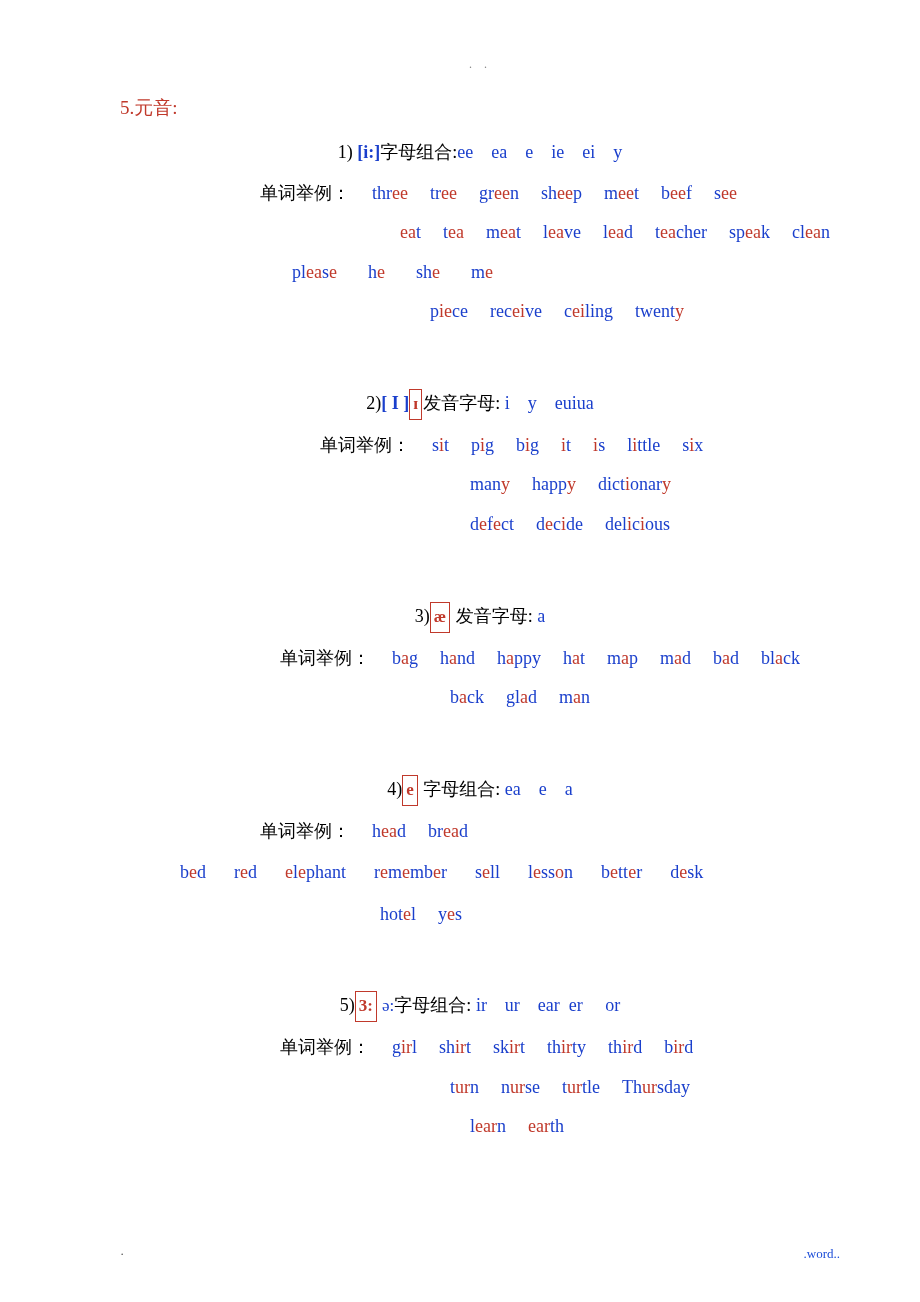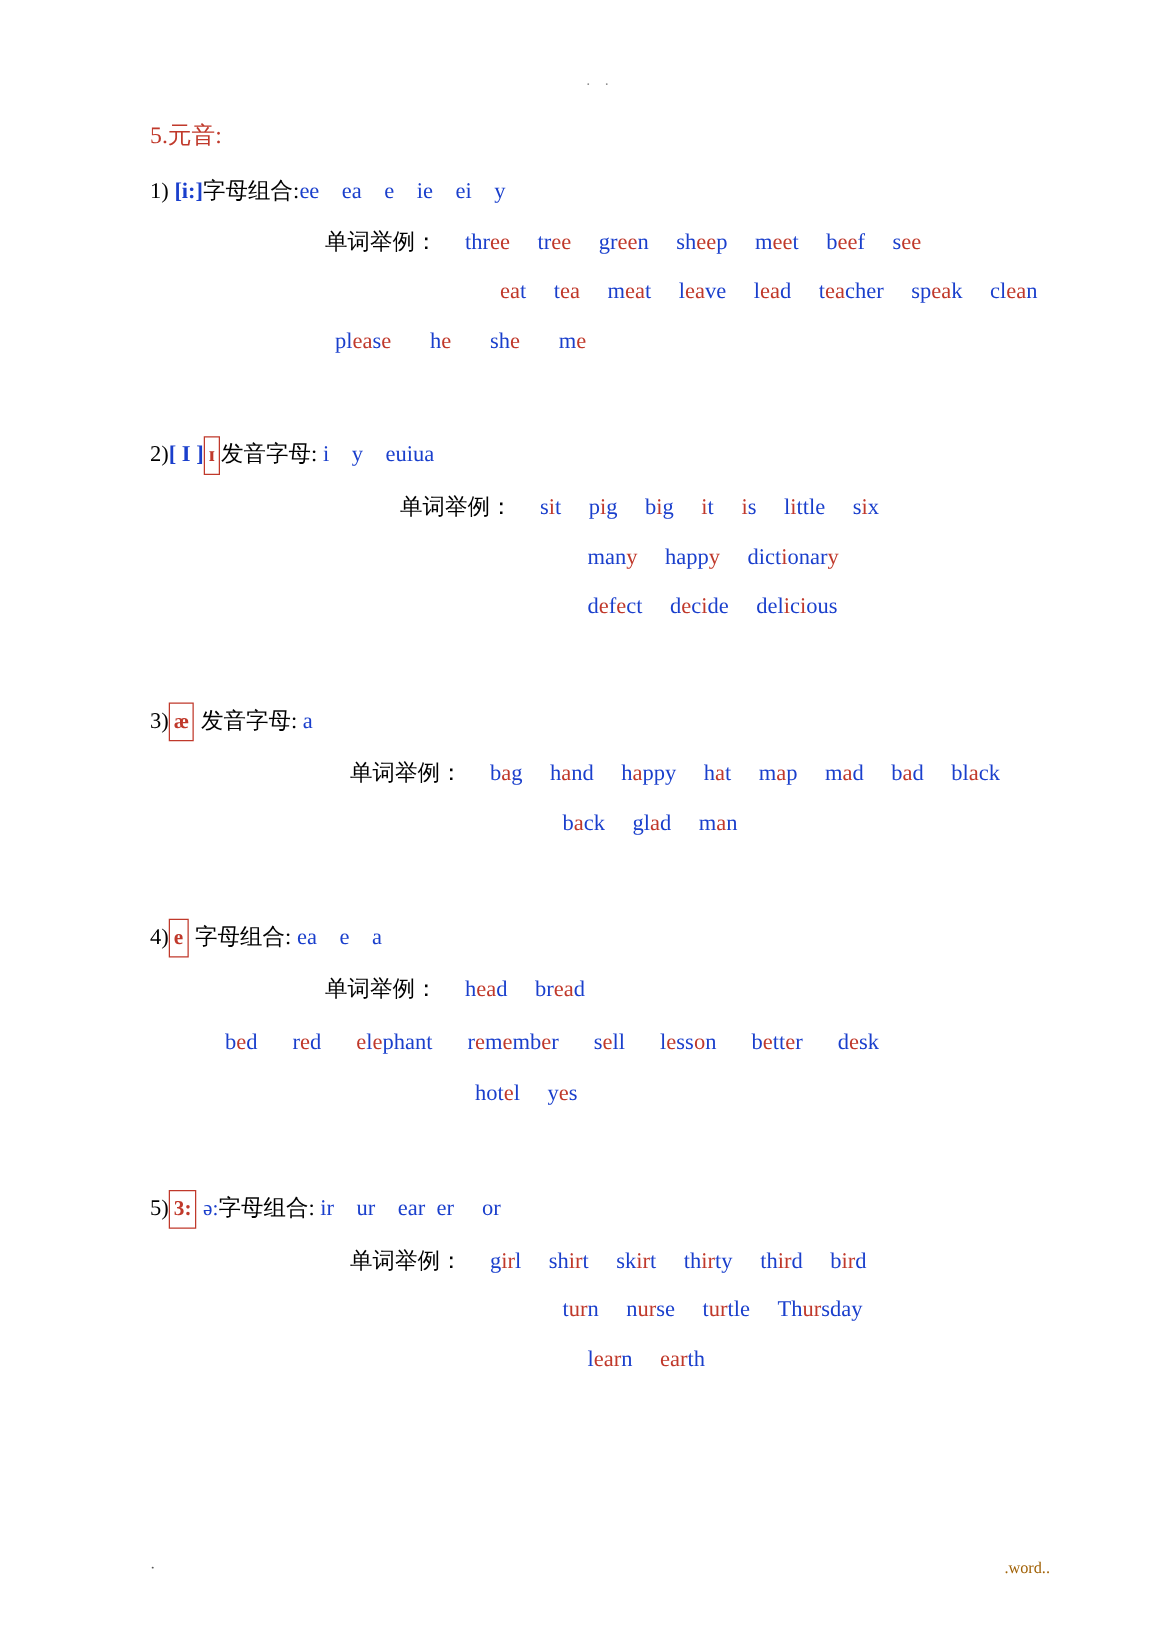--- a/index.html
+++ b/index.html
@@ -54,23 +54,23 @@
       bottom: 40px;
       left: 120px;
       font-size: 13px;
       color: #555;
     }
     .footer-right {
       position: absolute;
       bottom: 40px;
       right: 80px;
       font-size: 13px;
-      color: #a16207;
-    }
-    .section-gap { margin-bottom: 56px; }
+      color: #1d4ed8;
+    }
+    .section-gap { margin-bottom: 56px; text-align: center; }
     .phonetic-box {
       display: inline-block;
       border: 1.5px solid #c0392b;
       padding: 0 3px;
       font-size: 17px;
       color: #c0392b;
       font-weight: bold;
       margin-right: 1px;
     }
     .sub-label {
@@ -107,25 +107,31 @@
     <div class="word-row" style="margin-left:220px;">
       <span class="w"><span class="red">ea</span>t</span>
       <span class="w">t<span class="red">ea</span></span>
       <span class="w">m<span class="red">ea</span>t</span>
       <span class="w">l<span class="red">ea</span>ve</span>
       <span class="w">l<span class="red">ea</span>d</span>
       <span class="w">t<span class="red">ea</span>cher</span>
       <span class="w">sp<span class="red">ea</span>k</span>
       <span class="w">cl<span class="red">ea</span>n</span>
     </div>
-    <div class="word-row" style="margin-left:88px;gap:31px;">
+    <div class="word-row" style="margin-left:112px;gap:31px;">
       <span class="w">pl<span class="red">ea</span>s<span class="red">e</span></span>
       <span class="w">h<span class="red">e</span></span>
       <span class="w">sh<span class="red">e</span></span>
       <span class="w">m<span class="red">e</span></span>
+    </div>
+    <div class="word-row" style="margin-left:250px;">
+      <span class="w">p<span class="red">ie</span>ce</span>
+      <span class="w">rec<span class="red">ei</span>ve</span>
+      <span class="w">c<span class="red">ei</span>ling</span>
+      <span class="w">twent<span class="red">y</span></span>
     </div>
   </div>
 </div>
 
 <div class="section section-gap" style="margin-top:10px;">
   <div class="combo-line">
     <span class="sub-label">2)</span><span class="blue" style="font-weight:bold;">[ I ]</span><span class="phonetic-box">ɪ</span><span class="sub-label">发音字母: </span><span class="blue">i &nbsp;&nbsp; y &nbsp;&nbsp; euiua</span>
   </div>
   <div class="example-block">
     <div class="word-row" style="margin-left:140px;">

